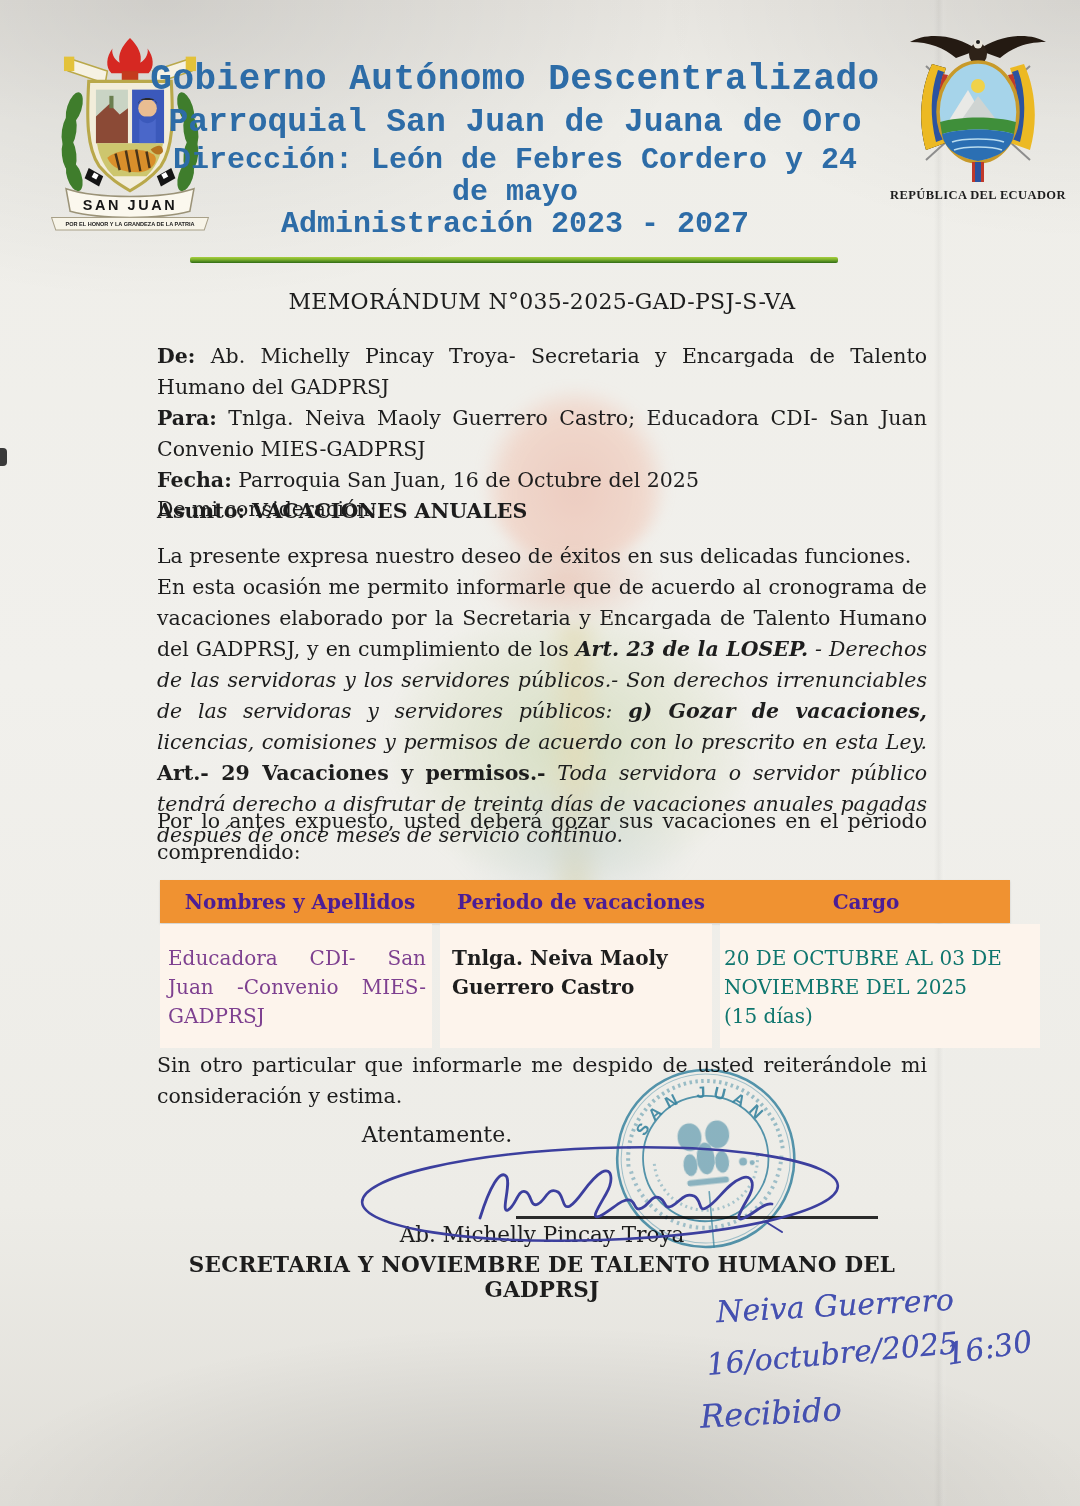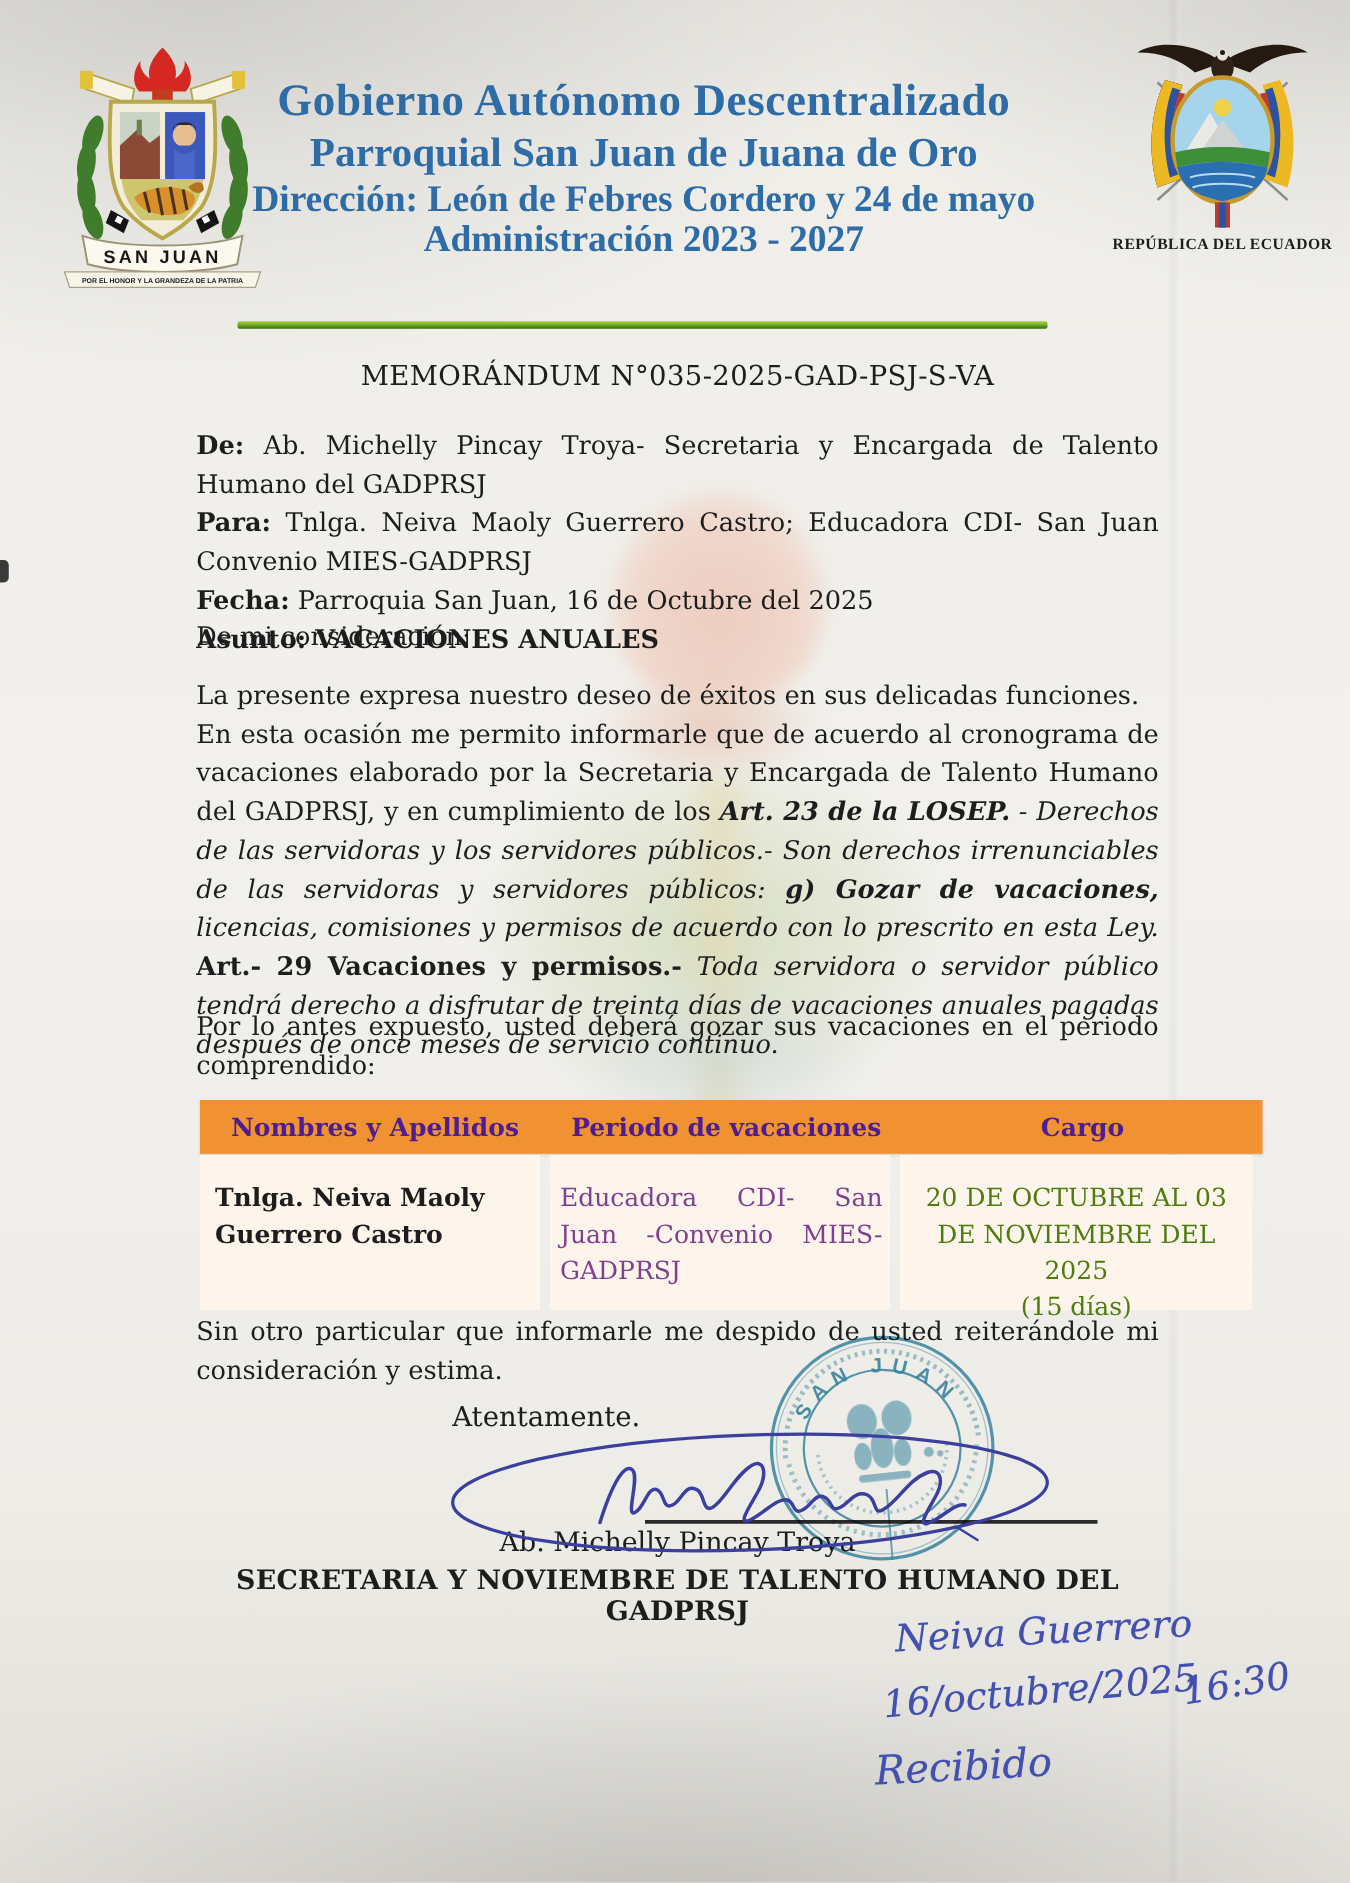--- a/index.html
+++ b/index.html
@@ -25,21 +25,21 @@
     background:radial-gradient(ellipse, #e09579 0%, transparent 70%);}
   .wm-green{position:absolute;left:20px;top:230px;width:360px;height:280px;border-radius:50%;
     background:radial-gradient(ellipse, rgba(165,190,120,.9) 0%, rgba(190,205,150,.5) 50%, transparent 75%);}
   .wm-stem{position:absolute;left:175px;top:250px;width:60px;height:290px;
     background:linear-gradient(90deg,transparent,rgba(205,190,110,.85),transparent);}
   .wm-blue{position:absolute;left:80px;top:400px;width:250px;height:140px;border-radius:50%;
     background:radial-gradient(ellipse, rgba(140,175,190,.55), transparent 70%);}
 
   
   .hdr-text{position:absolute;left:150px;top:58px;width:730px;text-align:center;z-index:2;
-    font-family:Liberation Serif, serif;font-weight:bold;}
+    font-family:Liberation Mono, monospace;font-weight:bold;}
   .hdr-l1{font-size:36px;line-height:44px;letter-spacing:.5px;}
   .hdr-l2{font-size:33px;line-height:42px;}
   .hdr-sm{font-size:30px;line-height:32px;}
   .green-rule{position:absolute;left:190px;top:257px;width:648px;height:6px;z-index:2;
     background:linear-gradient(180deg,#a9cf3e 0%,#7fb32e 40%,#2f6b15 100%);border-radius:2px;}
 
   
   .memo-title{position:absolute;left:157px;top:289px;width:770px;text-align:center;
     font-weight:normal;font-size:22px;letter-spacing:.3px;z-index:2;}
   .bodyblock{position:absolute;left:157px;width:770px;font-size:20.5px;line-height:31px;
@@ -61,21 +61,21 @@
   .vt-head .cell{flex:0 0 auto;display:flex;align-items:center;justify-content:center;
     color:#4c1d95;font-weight:bold;font-size:20px;}
   .vt-body{display:flex;margin-top:1px;height:124px;}
   .vt-body .cell{flex:0 0 auto;background:#fdf4ec;font-size:20px;line-height:29px;}
   .c1{width:280px;}
   .c2{width:288px;}
   .c3{width:282px;}
   .vt-body .c1{width:272px;margin-right:8px;padding:20px 0 0 12px;box-sizing:border-box;font-weight:bold;}
   .vt-body .c2{width:272px;margin-right:8px;padding:20px 6px 0 8px;box-sizing:border-box;
     color:#7e4090;text-align:justify;}
-  .vt-body .c3{width:282px;padding:20px 4px 0 4px;box-sizing:border-box;color:#4d7c0f;text-align:center;}
+  .vt-body .c3{width:320px;padding:20px 4px 0 4px;box-sizing:border-box;color:#0f766e;text-align:left;}
 
   
   .stamp{position:absolute;left:604px;top:1064px;width:204px;height:194px;z-index:4;
     mix-blend-mode:multiply;opacity:.92;transform:rotate(-6deg);}
   
   .signature{position:absolute;left:350px;top:1136px;width:540px;height:110px;z-index:5;}
   .sig-underline{position:absolute;left:516px;top:1216px;width:362px;height:2.5px;background:#2a2a2a;z-index:3;}
   .sign-name{position:absolute;left:157px;top:1222px;width:770px;text-align:center;font-size:21.5px;z-index:2;}
   .sign-title{position:absolute;left:140px;top:1252px;width:804px;text-align:center;
     font-weight:bold;font-size:21.5px;letter-spacing:.2px;z-index:2;}
@@ -222,22 +222,22 @@
   <div class="bodyblock p-main"><span>En esta ocasión me permito informarle que de acuerdo al cronograma de vacaciones elaborado por la Secretaria y Encargada de Talento Humano del GADPRSJ, y  en cumplimiento de los </span><span class="b i">Art. 23 de la LOSEP.</span><span class="i"> - Derechos de las servidoras y los servidores públicos.- Son derechos irrenunciables de las servidoras y servidores públicos: </span><span class="b i">g) Gozar de vacaciones,</span><span class="i"> licencias, comisiones y permisos de acuerdo con lo prescrito en esta Ley. </span><span class="b">Art.- 29 Vacaciones y permisos.-</span><span class="i"> Toda servidora o servidor público tendrá derecho a disfrutar de treinta días de vacaciones anuales pagadas después de once meses de servicio continuo.</span></div>
   <div class="bodyblock p-close">Por lo antes expuesto, usted deberá gozar sus vacaciones en el periodo comprendido:</div>
 
   <div class="vtable">
     <div class="vt-head">
       <div class="cell c1">Nombres y Apellidos</div>
       <div class="cell c3">Periodo de vacaciones</div>
       <div class="cell c2">Cargo</div>
     </div>
     <div class="vt-body">
+      <div class="cell c2">Educadora CDI- San Juan -Convenio MIES- GADPRSJ</div>
       <div class="cell c1">Tnlga. Neiva Maoly Guerrero Castro</div>
-      <div class="cell c2">Educadora CDI- San Juan -Convenio MIES- GADPRSJ</div>
       <div class="cell c3">
         <span>20 DE OCTUBRE AL 03 DE NOVIEMBRE DEL 2025</span><br>
         <span>(15 días)</span>
       </div>
     </div>
   </div>
 
   <div class="bodyblock p-sinotro">Sin otro particular que informarle me despido de usted reiterándole mi consideración y estima.</div>
   <div class="atentamente">Atentamente.</div>
 

